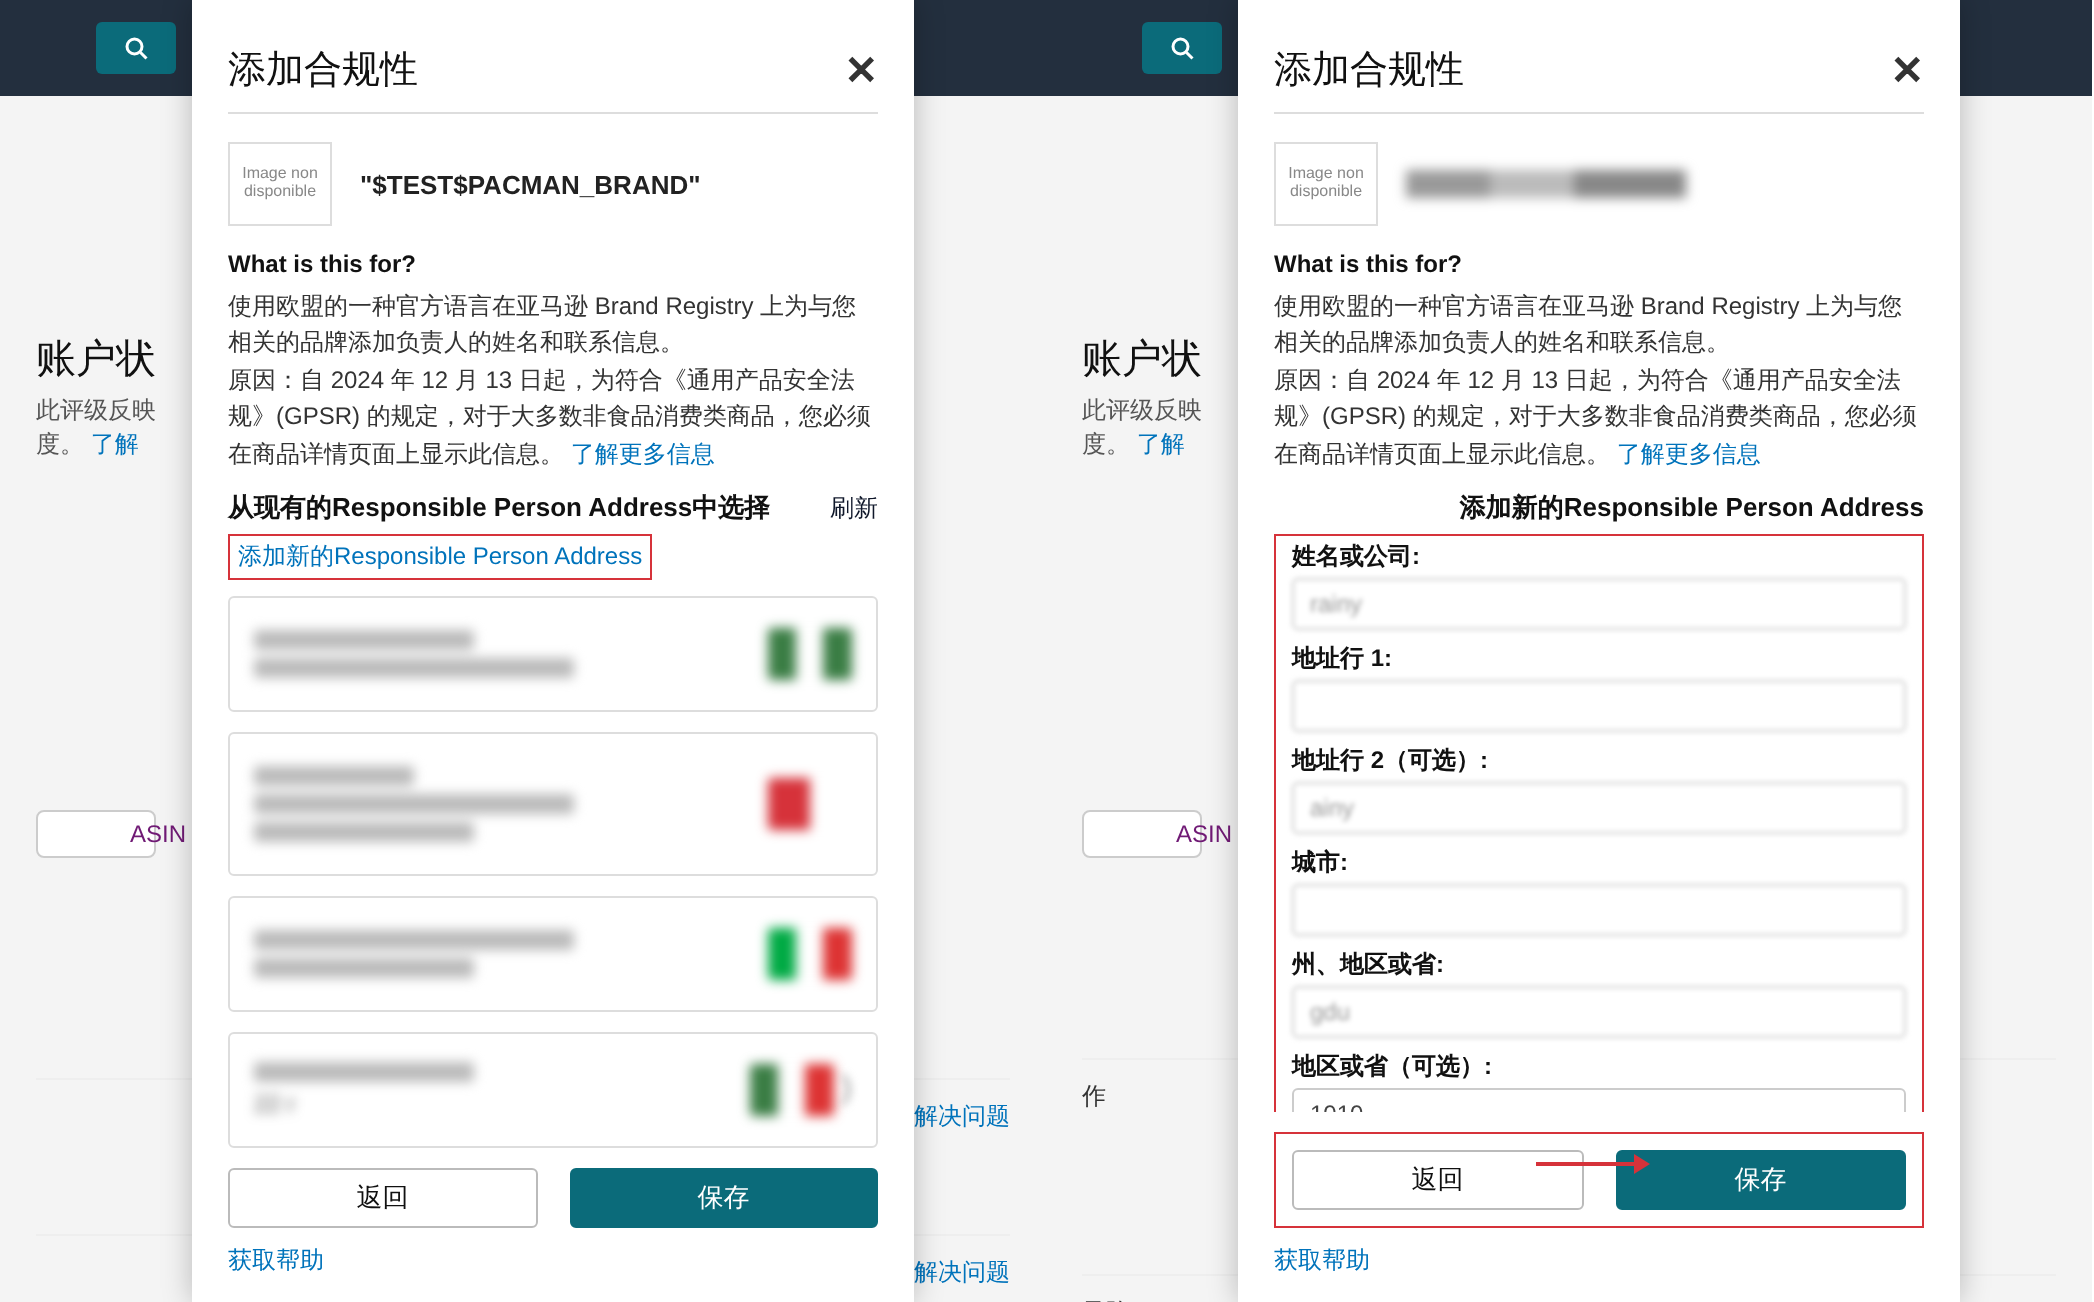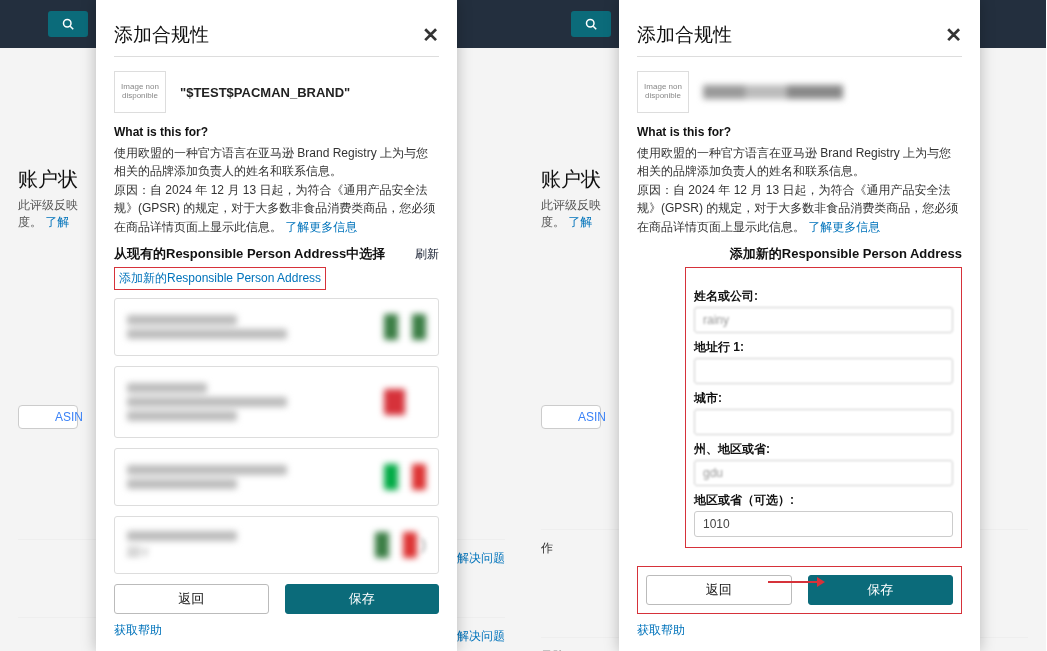--- a/index.html
+++ b/index.html
@@ -56,26 +56,26 @@
   .page-sub {
     font-size: 12px;
     color: #555;
     margin-bottom: 14px;
   }
   .link-inline { color: #0073bb; }
   .asin-search {
     margin-top: 160px;
     display: inline-flex;
     align-items: center;
-    gap: 12px;
+    gap: 22px;
     padding: 4px 24px;
     border: 1px solid #ccc;
     border-radius: 4px;
     width: 60px;
-    color: #3b82f6;
+    color: #701a75;
     background: #fff;
     font-size: 12px;
   }
   .row-entry {
     display: flex;
     justify-content: space-between;
     align-items: center;
     padding: 10px 0;
     border-top: 1px solid #eee;
     font-size: 12px;
@@ -238,23 +238,22 @@
     color: #fff;
   }
   .help-link {
     font-size: 12px;
     color: #0073bb;
   }
 
   
   .form-wrap {
     border: 1.5px solid #d6323a;
-    padding: 20px 8px 10px 8px;
+    padding: 2px 8px 10px 8px;
     margin-top: 4px;
-    margin-left: 48px;
   }
   .fld { margin-bottom: 6px; }
   .fld-label { font-size: 12px; font-weight: 700; color: #111; margin-bottom: 2px; display:block;}
   .fld-input {
     width: 100%;
     height: 26px;
     border: 1px solid #ccc;
     border-radius: 3px;
     padding: 0 8px;
     font-size: 12px;
@@ -480,20 +479,24 @@
       <div class="form-wrap">
         <div class="fld">
           <label class="fld-label">姓名或公司:</label>
           <input class="fld-input blurred" value="rainy" style="">
         </div>
         <div class="fld">
           <label class="fld-label">地址行 1:</label>
           <input class="fld-input blurred" value="" style="">
         </div>
         <div class="fld">
+          <label class="fld-label">地址行 2（可选）:</label>
+          <input class="fld-input blurred" value="ainy" style="">
+        </div>
+        <div class="fld">
           <label class="fld-label">城市:</label>
           <input class="fld-input blurred" value="" style="">
         </div>
         <div class="fld">
           <label class="fld-label">州、地区或省:</label>
           <input class="fld-input blurred" value="gdu" style="">
         </div>
         <div class="fld" style="margin-bottom:0">
           <label class="fld-label">地区或省（可选）:</label>
           <input class="fld-input" value="1010" style="">

